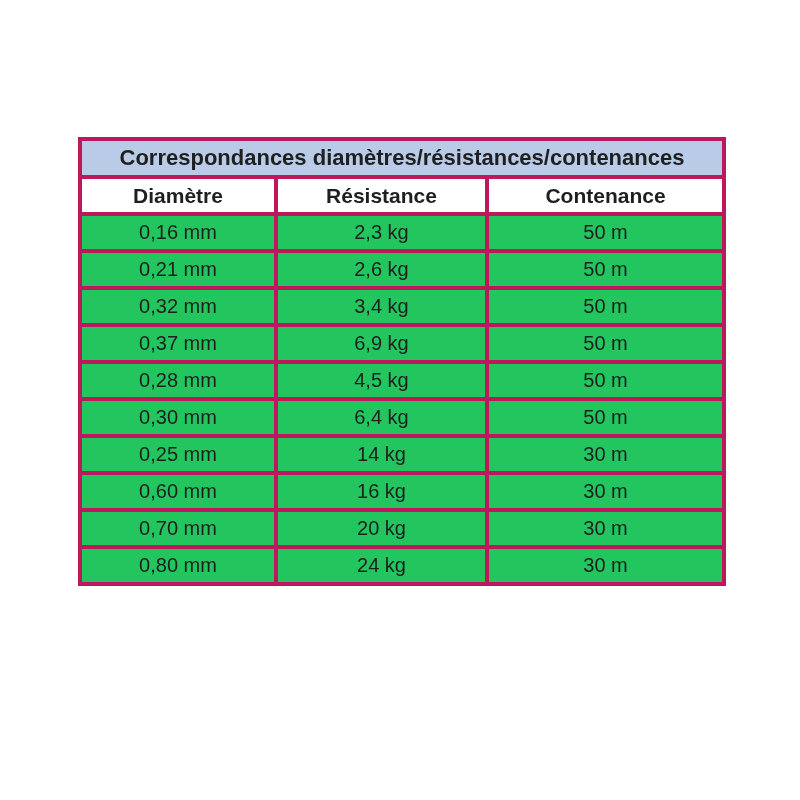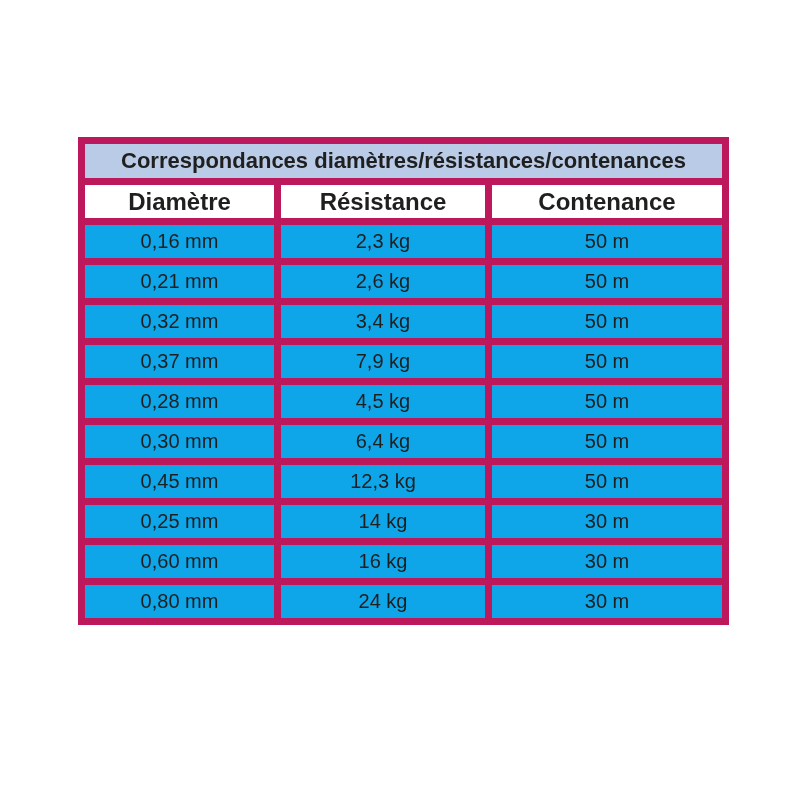--- a/index.html
+++ b/index.html
@@ -26,43 +26,43 @@
   }
   table.corr-table {
     width: 100%;
     border-collapse: collapse;
     table-layout: fixed;
   }
   table.corr-table col.c1 { width: 196px; }
   table.corr-table col.c2 { width: 211px; }
   table.corr-table col.c3 { width: 237px; }
   table.corr-table td, table.corr-table th {
-    border: 7px solid #be185d;
+    border: 4px solid #be185d;
     text-align: center;
     vertical-align: middle;
     padding: 0;
     color: #1f1f1f;
   }
   .title-cell {
     background: #b9cbe6;
     font-weight: bold;
     font-size: 22px;
     color: #15203a;
     height: 34px;
     border: 2px solid #3a3a3a;
     letter-spacing: 0px;
   }
   th.col-header {
     background: #ffffff;
     font-weight: bold;
-    font-size: 24px;
+    font-size: 21px;
     height: 33px;
   }
   td.data-cell {
-    background: #0ea5e9;
+    background: #22c55e;
     font-size: 20px;
     font-weight: normal;
     height: 33px;
   }
 </style>
 </head>
 <body>
 
 <div class="page">
   <div class="corr-table-wrap">
@@ -93,46 +93,46 @@
           <td class="data-cell">2,6 kg</td>
           <td class="data-cell">50 m</td>
         </tr>
         <tr>
           <td class="data-cell">0,32 mm</td>
           <td class="data-cell">3,4 kg</td>
           <td class="data-cell">50 m</td>
         </tr>
         <tr>
           <td class="data-cell">0,37 mm</td>
-          <td class="data-cell">7,9 kg</td>
+          <td class="data-cell">6,9 kg</td>
           <td class="data-cell">50 m</td>
         </tr>
         <tr>
           <td class="data-cell">0,28 mm</td>
           <td class="data-cell">4,5 kg</td>
           <td class="data-cell">50 m</td>
         </tr>
         <tr>
           <td class="data-cell">0,30 mm</td>
           <td class="data-cell">6,4 kg</td>
           <td class="data-cell">50 m</td>
         </tr>
         <tr>
-          <td class="data-cell">0,45 mm</td>
-          <td class="data-cell">12,3 kg</td>
-          <td class="data-cell">50 m</td>
-        </tr>
-        <tr>
           <td class="data-cell">0,25 mm</td>
           <td class="data-cell">14 kg</td>
           <td class="data-cell">30 m</td>
         </tr>
         <tr>
           <td class="data-cell">0,60 mm</td>
           <td class="data-cell">16 kg</td>
+          <td class="data-cell">30 m</td>
+        </tr>
+        <tr>
+          <td class="data-cell">0,70 mm</td>
+          <td class="data-cell">20 kg</td>
           <td class="data-cell">30 m</td>
         </tr>
         <tr>
           <td class="data-cell">0,80 mm</td>
           <td class="data-cell">24 kg</td>
           <td class="data-cell">30 m</td>
         </tr>
       </tbody>
     </table>
   </div>

